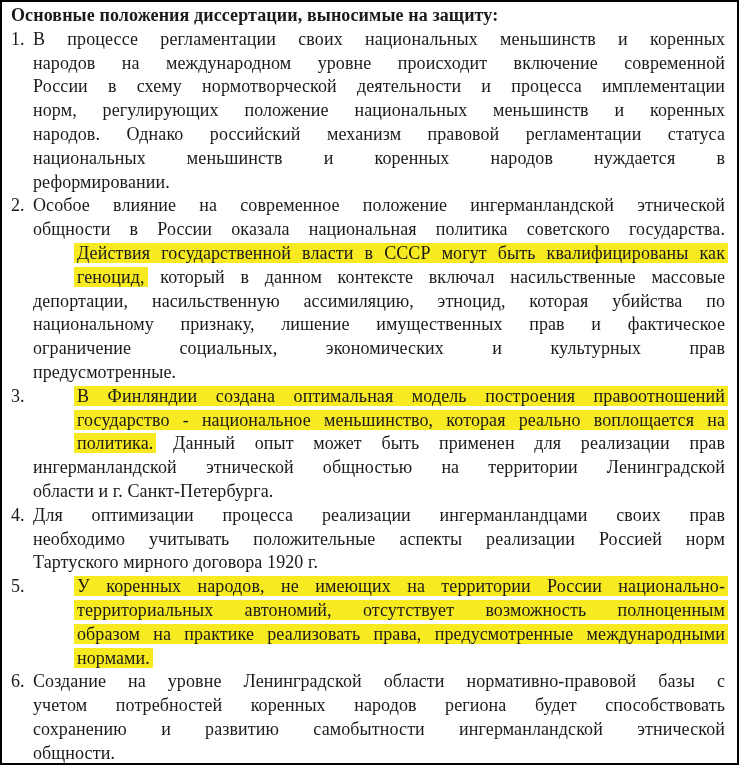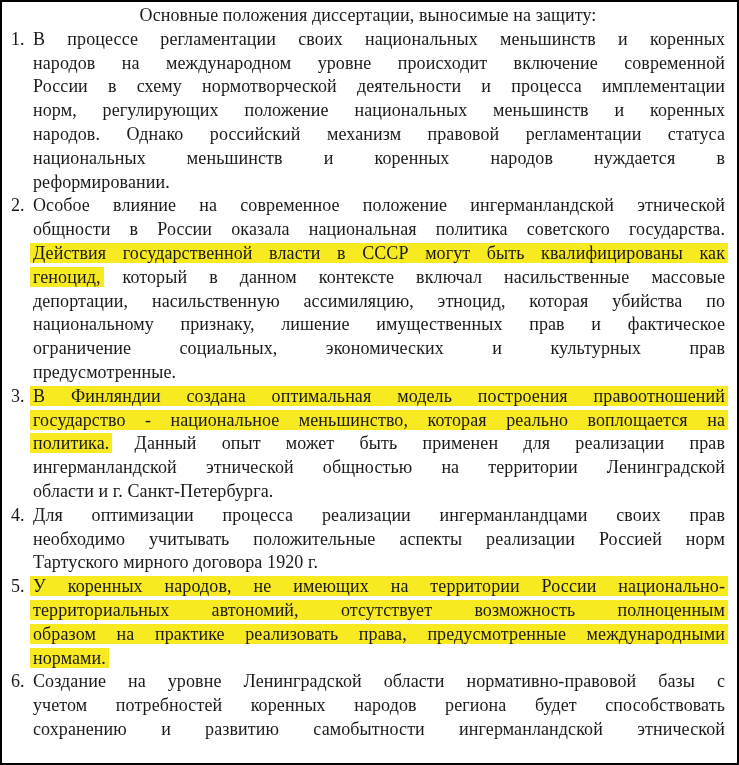--- a/index.html
+++ b/index.html
@@ -16,22 +16,21 @@
     background: #ffffff;
     padding: 2px 12px 0 9px;
     overflow: hidden;
     font-family: "Liberation Serif", "DejaVu Serif", serif;
     font-size: 18px;
     line-height: 23.8px;
     color: var(--txt, #1a1a1a);
     letter-spacing: 0.1px;
   }
   .title {
-    font-weight: normal;
-    text-align: center;
+    font-weight: bold;
   }
   .item {
     position: relative;
     padding-left: 22px;
   }
   .num {
     position: absolute;
     left: 0;
     top: 0;
   }
@@ -39,20 +38,21 @@
     text-align: justify;
     text-align-last: justify;
   }
   .line.end {
     text-align: justify;
     text-align-last: left;
   }
   .hl {
     background: var(--hl, #f8ea21);
     box-shadow: 3px 0 0 var(--hl, #f8ea21), -3px 0 0 var(--hl, #f8ea21);
+    margin-left: 44px;
   }
 </style>
 </head>
 <body>
 
 <div class="page">
 
   <div class="title">Основные положения диссертации, выносимые на защиту:</div>
 
   <div class="item">
@@ -100,15 +100,16 @@
     <div class="line"><span class="hl">территориальных автономий, отсутствует возможность полноценным</span></div>
     <div class="line"><span class="hl">образом на практике реализовать права, предусмотренные международными</span></div>
     <div class="line end"><span class="hl">нормами.</span></div>
   </div>
 
   <div class="item">
     <span class="num">6.</span>
     <div class="line"><span>Создание на уровне Ленинградской области нормативно-правовой базы с</span></div>
     <div class="line"><span>учетом потребностей коренных народов региона будет способствовать</span></div>
     <div class="line"><span>сохранению и развитию самобытности ингерманландской этнической</span></div>
+    <div class="line end"><span>общности.</span></div>
   </div>
 
 </div>
 
 </body></html>

